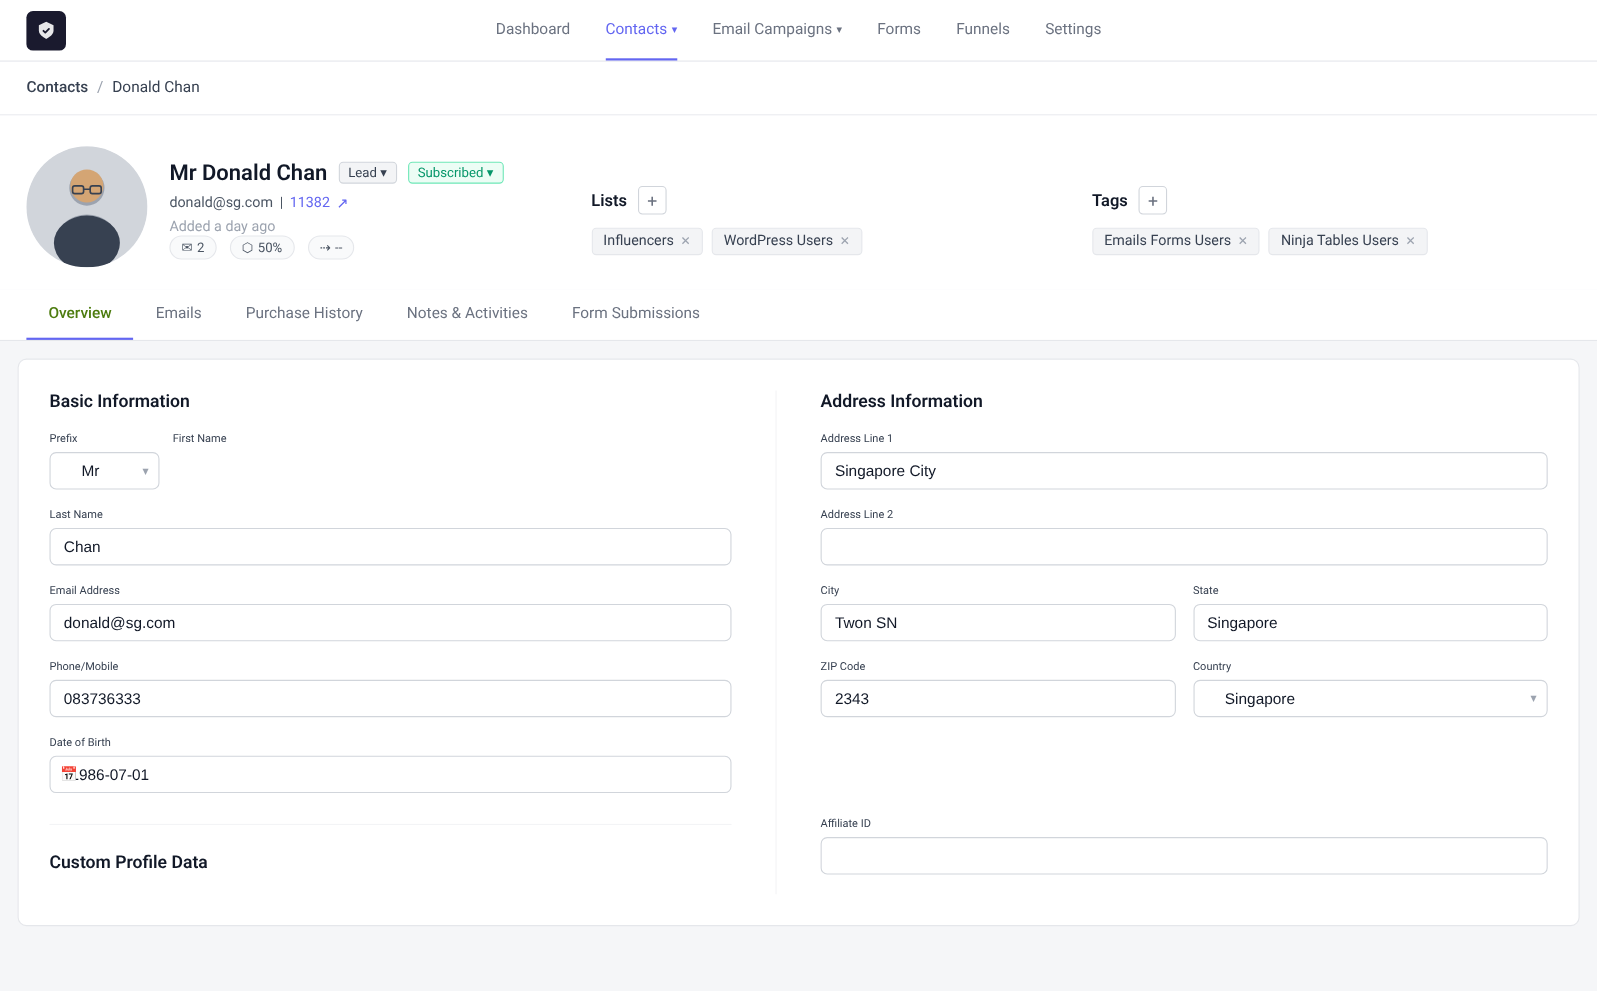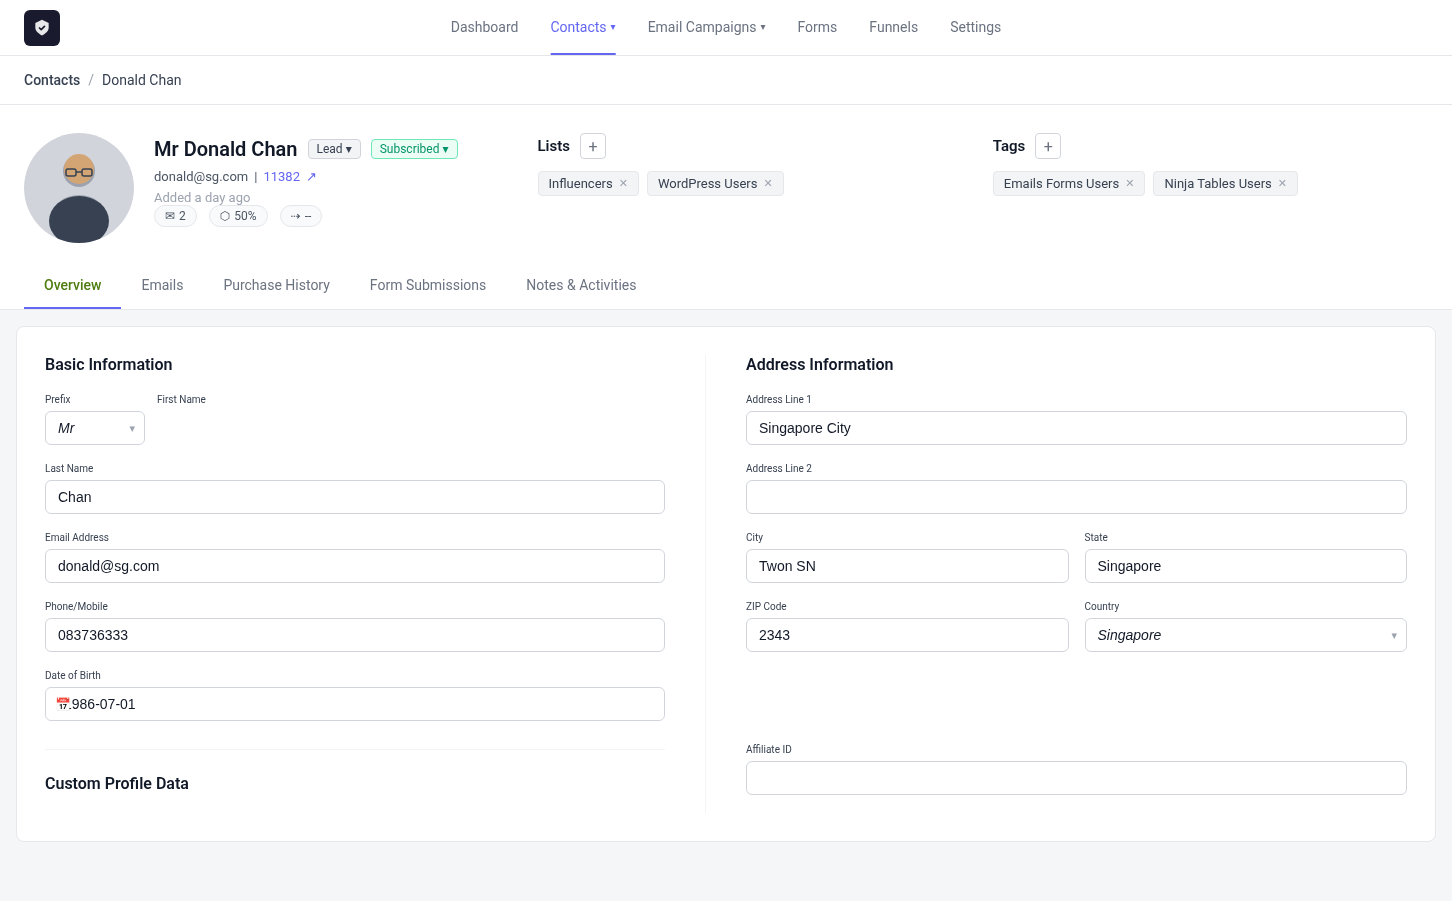--- a/index.html
+++ b/index.html
@@ -49,21 +49,21 @@
 
     
     .profile-header {
       background: #fff;
       padding: 28px 24px 20px;
       display: flex;
       align-items: flex-start;
       gap: 0;
     }
     .profile-left {
-      display: flex; align-items: flex-start; gap: 20px;
+      display: flex; align-items: center; gap: 20px;
       flex: 0 0 auto;
       padding-right: 60px;
     }
     .profile-info { padding-top: 4px; }
     .profile-name-row {
       display: flex; align-items: center; gap: 10px; margin-bottom: 8px;
     }
     .profile-name { font-size: 20px; font-weight: 600; color: #111827; }
     .badge-lead {
       background: #f3f4f6; border: 1px solid #d1d5db;
@@ -90,21 +90,21 @@
       padding: 3px 10px; border-radius: 20px;
       font-size: 12px; color: #4b5563;
     }
 
     
     .lists-tags-section {
       display: flex; gap: 0;
       flex: 1;
       padding: 0 20px;
     }
-    .lists-col, .tags-col { flex: 1; }
+    .lists-col, .tags-col { flex: 1; margin-top: 36px; }
     .section-header {
       display: flex; align-items: center; gap: 10px; margin-bottom: 12px;
     }
     .section-title { font-size: 15px; font-weight: 600; color: #111827; }
     .add-btn {
       width: 26px; height: 26px; border: 1px solid #d1d5db;
       border-radius: 4px; display: flex; align-items: center; justify-content: center;
       cursor: pointer; background: #fff; color: #6b7280; font-size: 16px;
     }
     .tags-row { display: flex; flex-wrap: wrap; gap: 8px; }
@@ -160,27 +160,26 @@
       border-radius: 6px;
       padding: 8px 12px;
       font-size: 14px; color: #111827;
       background: #fff;
       outline: none;
     }
     .form-select {
       width: 100%;
       border: 1px solid #d1d5db;
       border-radius: 6px;
-      padding: 8px 12px;
+      padding: 8px 28px;
       font-size: 14px; color: #111827;
       background: #fff;
       outline: none;
       appearance: none;
       cursor: pointer;
-      font-style: italic;
     }
     .prefix-select-wrap { position: relative; display: flex; align-items: center; }
     .prefix-select-wrap select { padding-right: 28px; }
     .prefix-select-wrap .chev {
       position: absolute; right: 10px; top: 50%; transform: translateY(-50%);
       pointer-events: none; color: #9ca3af; font-size: 11px;
     }
     .first-name-wrap { position: relative; }
     .first-name-wrap .icon-right {
       position: absolute; right: 10px; top: 50%; transform: translateY(-50%);
@@ -336,22 +335,22 @@
         </div>
       </div>
     </div>
   </div>
 </div>
 
 <div class="tabs-bar">
   <div class="tab-item active">Overview</div>
   <div class="tab-item">Emails</div>
   <div class="tab-item">Purchase History</div>
+  <div class="tab-item">Notes &amp; Activities</div>
   <div class="tab-item">Form Submissions</div>
-  <div class="tab-item">Notes &amp; Activities</div>
 </div>
 
 <div class="main-content">
   <div class="content-card">
     <div class="form-two-col">
 
       <div class="form-left-col">
         <div class="form-section-title">Basic Information</div>
 
         <div style="display:grid; grid-template-columns: 100px 1fr; gap: 0 12px; margin-bottom: 18px;">

